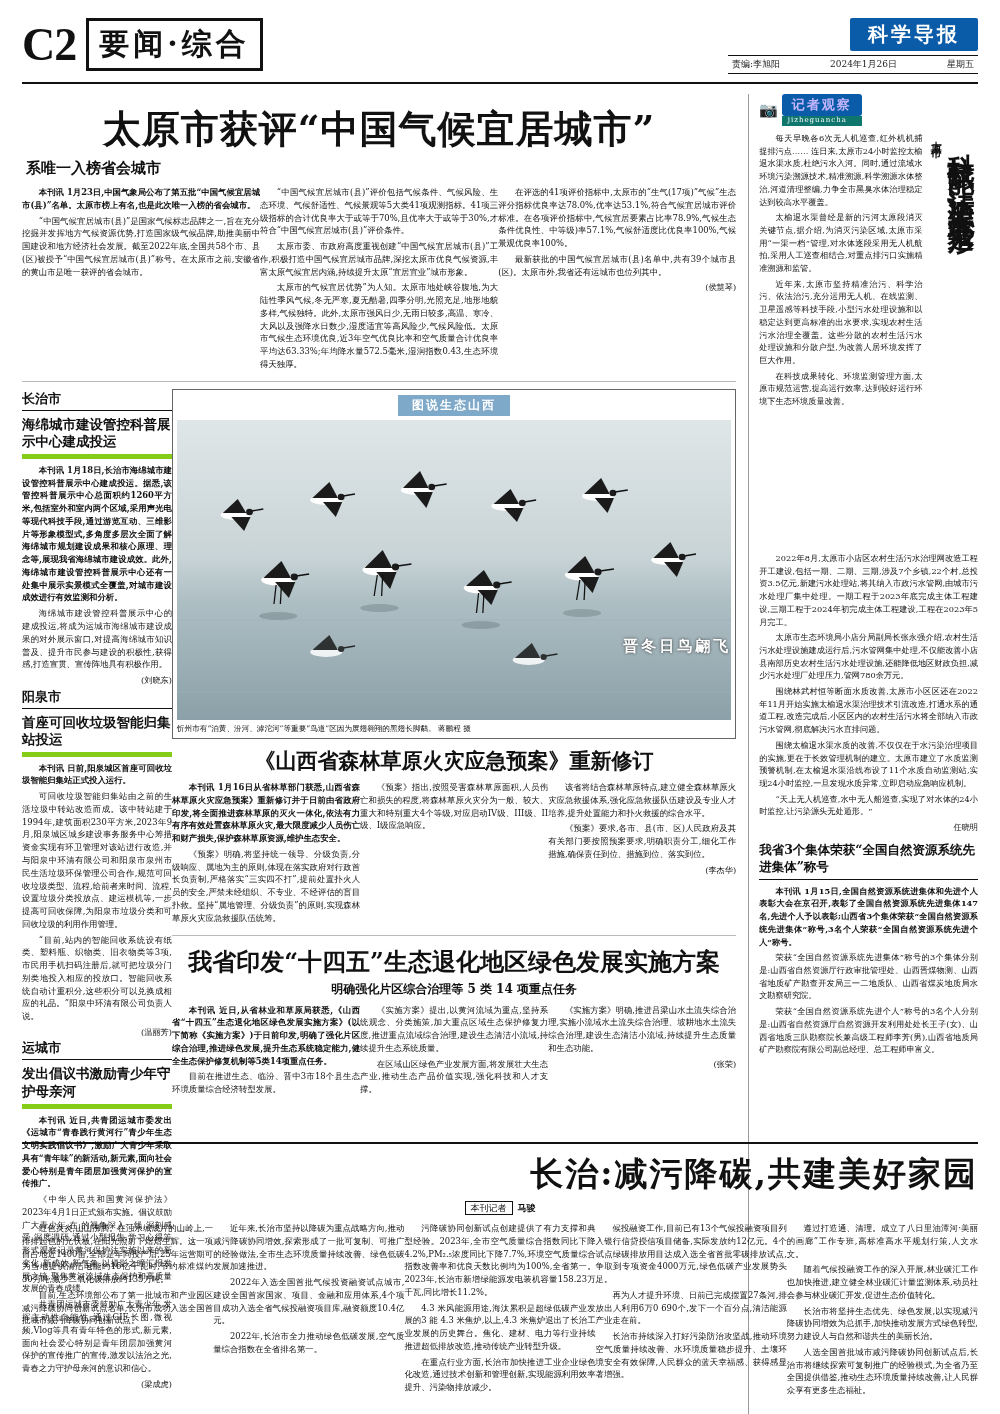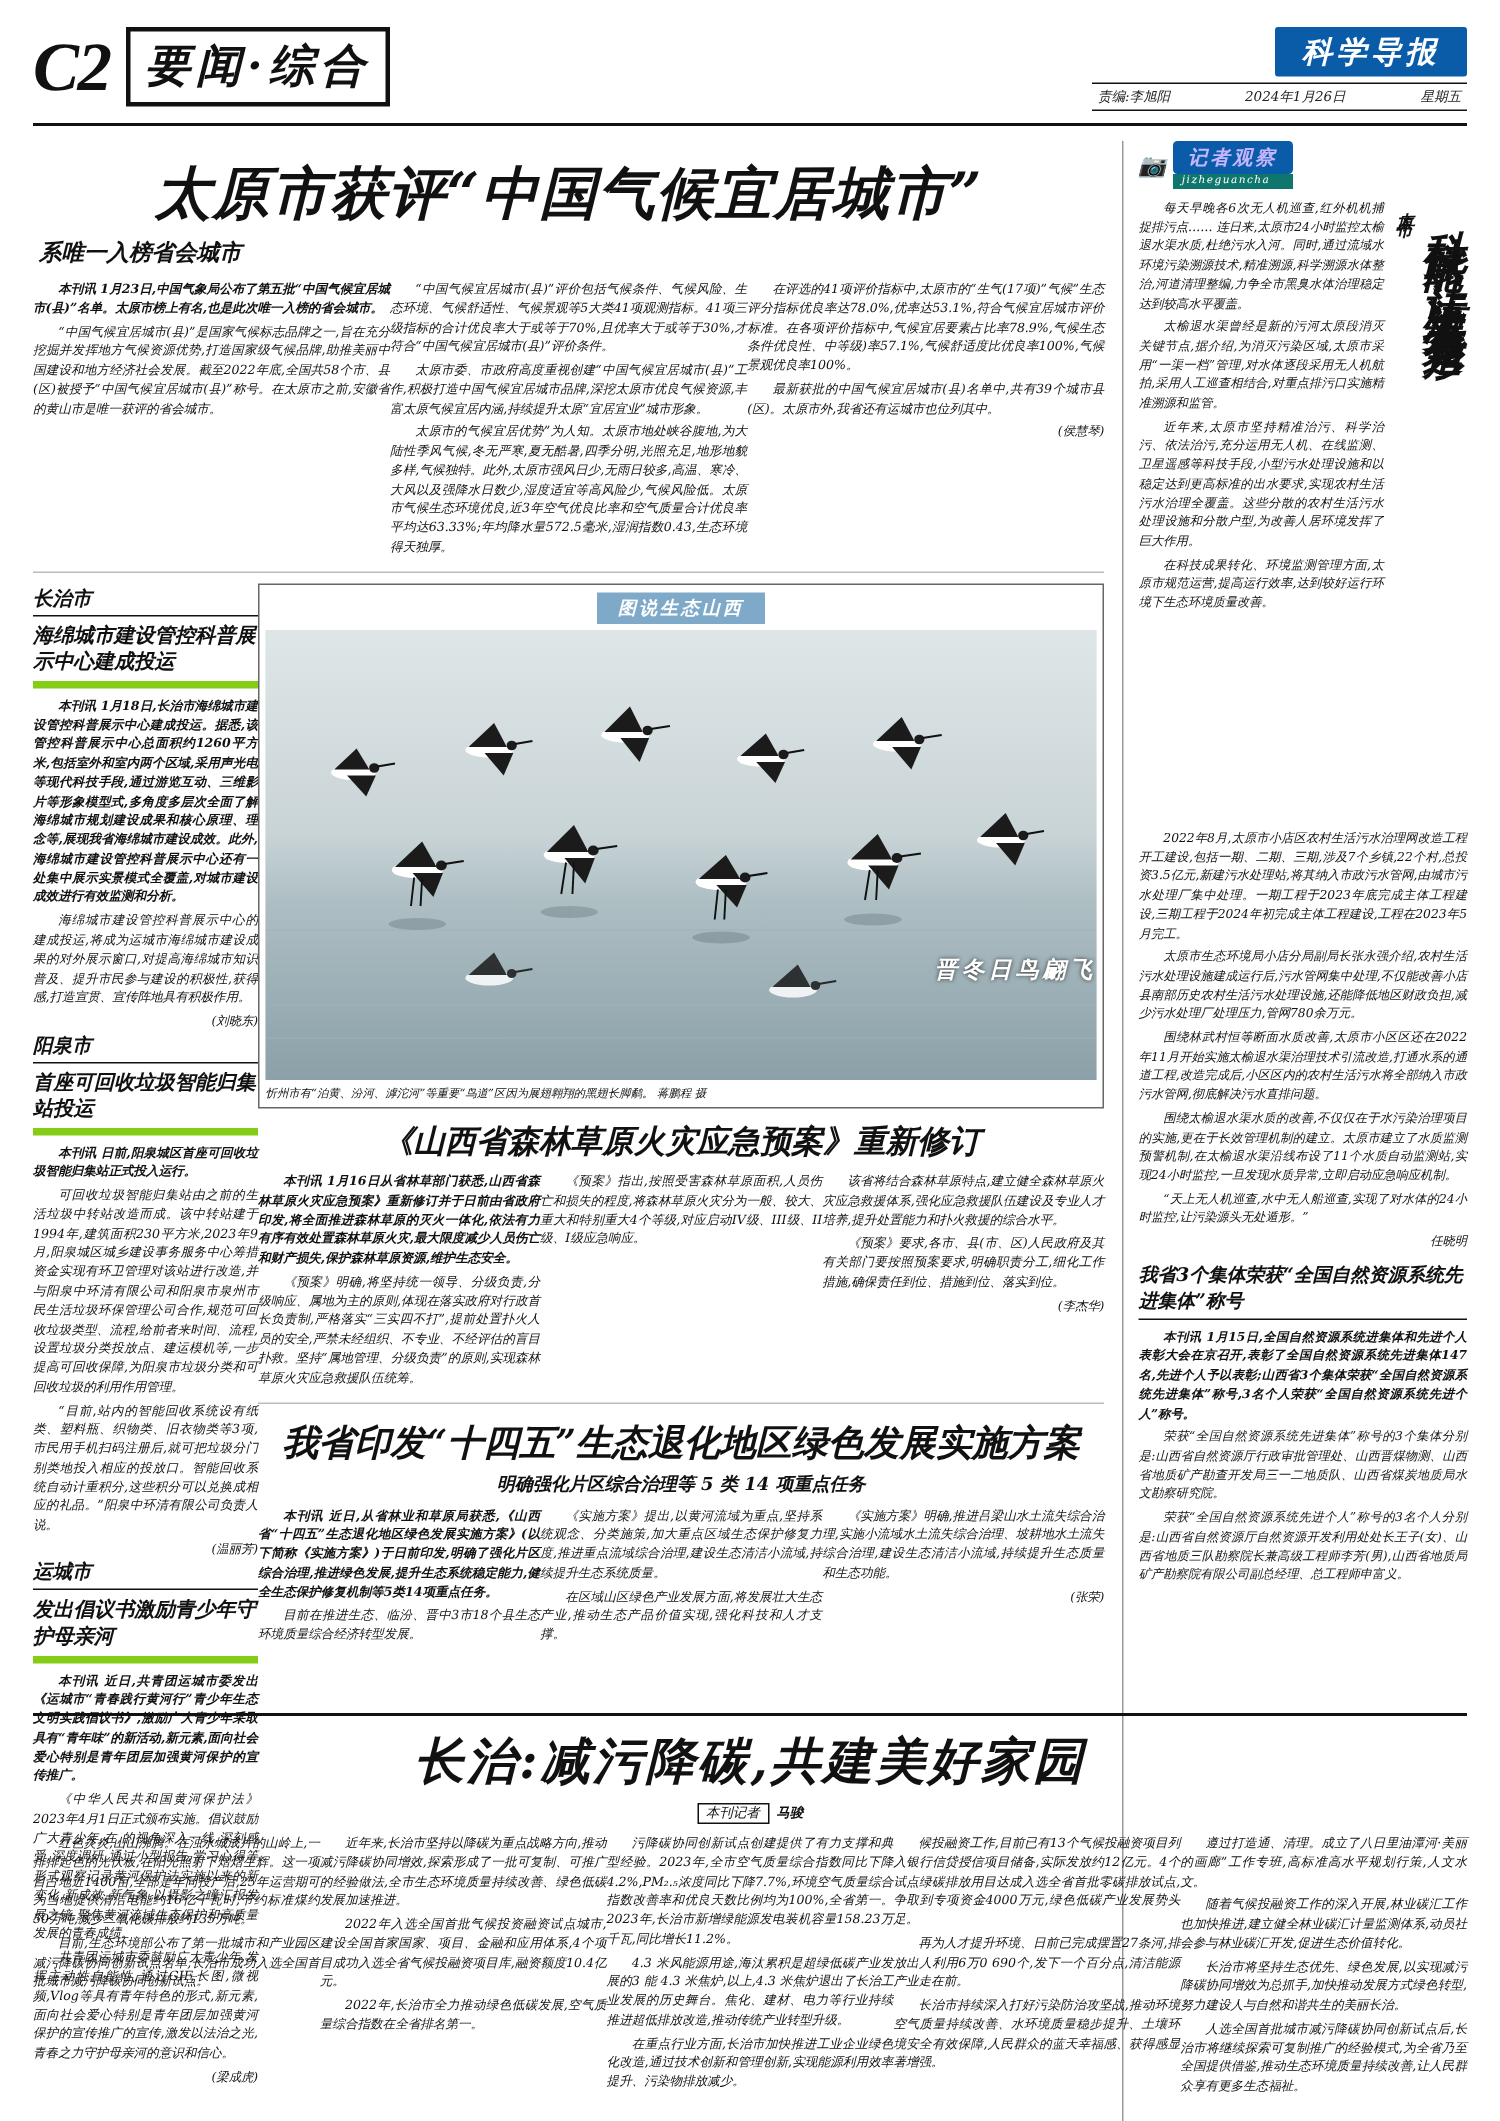--- a/index.html
+++ b/index.html
@@ -4,21 +4,21 @@
 <style>
   html,body{margin:0;padding:0;}
   body{
     width:1000px;height:1414px;
     background:#ffffff;
     font-family:"DejaVu Serif", serif;
     color:#111;
     position:relative;
     overflow:hidden;
   }
-  .page{position:relative;width:1000px;height:1414px;box-sizing:border-box;padding:18px 22px;font-style:italic;}
+  .page{position:relative;width:1000px;height:1414px;box-sizing:border-box;padding:18px 22px;}
   
   .masthead{display:flex;align-items:flex-start;justify-content:space-between;border-bottom:2px solid #111;padding-bottom:8px;}
   .mast-left{display:flex;align-items:center;gap:10px;}
   .page-num{font-family:"Liberation Serif",serif;font-size:46px;font-weight:bold;letter-spacing:-1px;line-height:1;}
   .mast-box{border:3px solid #111;padding:3px 10px;}
   .mast-box span{font-family:"DejaVu Serif",serif;font-size:30px;font-weight:bold;letter-spacing:4px;}
   .mast-right{display:flex;flex-direction:column;align-items:flex-end;gap:4px;min-width:250px;}
   .brand{background:#0b5ca8;color:#fff;padding:3px 18px;font-size:20px;font-weight:bold;letter-spacing:3px;border-radius:2px;}
   .mast-meta{font-size:9px;color:#222;display:flex;gap:14px;border-top:1px solid #111;border-bottom:1px solid #111;padding:2px 4px;width:250px;justify-content:space-between;box-sizing:border-box;}
   
@@ -42,21 +42,21 @@
   .photo-cap-top{background:#7ea9c9;color:#fff;display:inline-block;padding:2px 14px;font-size:12px;font-weight:bold;letter-spacing:2px;}
   .photo{position:relative;height:300px;background:linear-gradient(#d9e2e4 0%,#cdd8da 38%,#b9c7cb 55%,#9fb2b8 70%,#8fa5ac 100%);overflow:hidden;}
   .photo-vert{position:absolute;right:0;bottom:64px;color:#fff;font-size:15px;font-weight:bold;letter-spacing:3px;text-shadow:0 0 3px #333;}
   .photo-cap{font-size:7.6px;line-height:1.5;color:#111;margin-top:3px;text-align:justify;}
   
   .mid-head{font-size:21px;font-weight:bold;text-align:center;margin:8px 0 6px;}
   .mid-head2{font-size:24px;font-weight:bold;text-align:center;margin:10px 0 3px;}
   .mid-sub{font-size:12px;font-weight:bold;text-align:center;margin-bottom:6px;}
   
   .banner{border-top:2px solid #111;margin-top:10px;padding-top:8px;}
-  .banner-title{font-size:33px;font-weight:bold;text-align:center;letter-spacing:2px;}
+  .banner-title{font-size:33px;font-weight:bold;text-align:right;letter-spacing:2px;}
   .banner-byline{text-align:center;font-size:9px;margin:5px 0 7px;}
   .banner-byline span{border:1px solid #111;padding:1px 5px;margin-right:5px;}
   
   .vfeat{display:flex;justify-content:flex-end;align-items:flex-start;gap:2px;height:420px;}
   .vtitle{writing-mode:vertical-rl;font-size:27px;font-weight:bold;letter-spacing:5px;line-height:1.25;}
   .vtitle.small{font-size:11px;letter-spacing:3px;font-weight:bold;}
   .obs-badge{background:#0b5ca8;color:#c4b5fd;font-size:13px;font-weight:bold;padding:2px 10px;letter-spacing:2px;display:inline-block;border-radius:3px;}
   .obs-sub{font-size:7px;color:#fff;background:#0f766e;padding:0 6px 2px;letter-spacing:1px;}
   .r-text{font-size:8.2px;line-height:1.55;text-align:justify;}
   .r-text p{margin:0 0 3px;text-indent:2em;}

